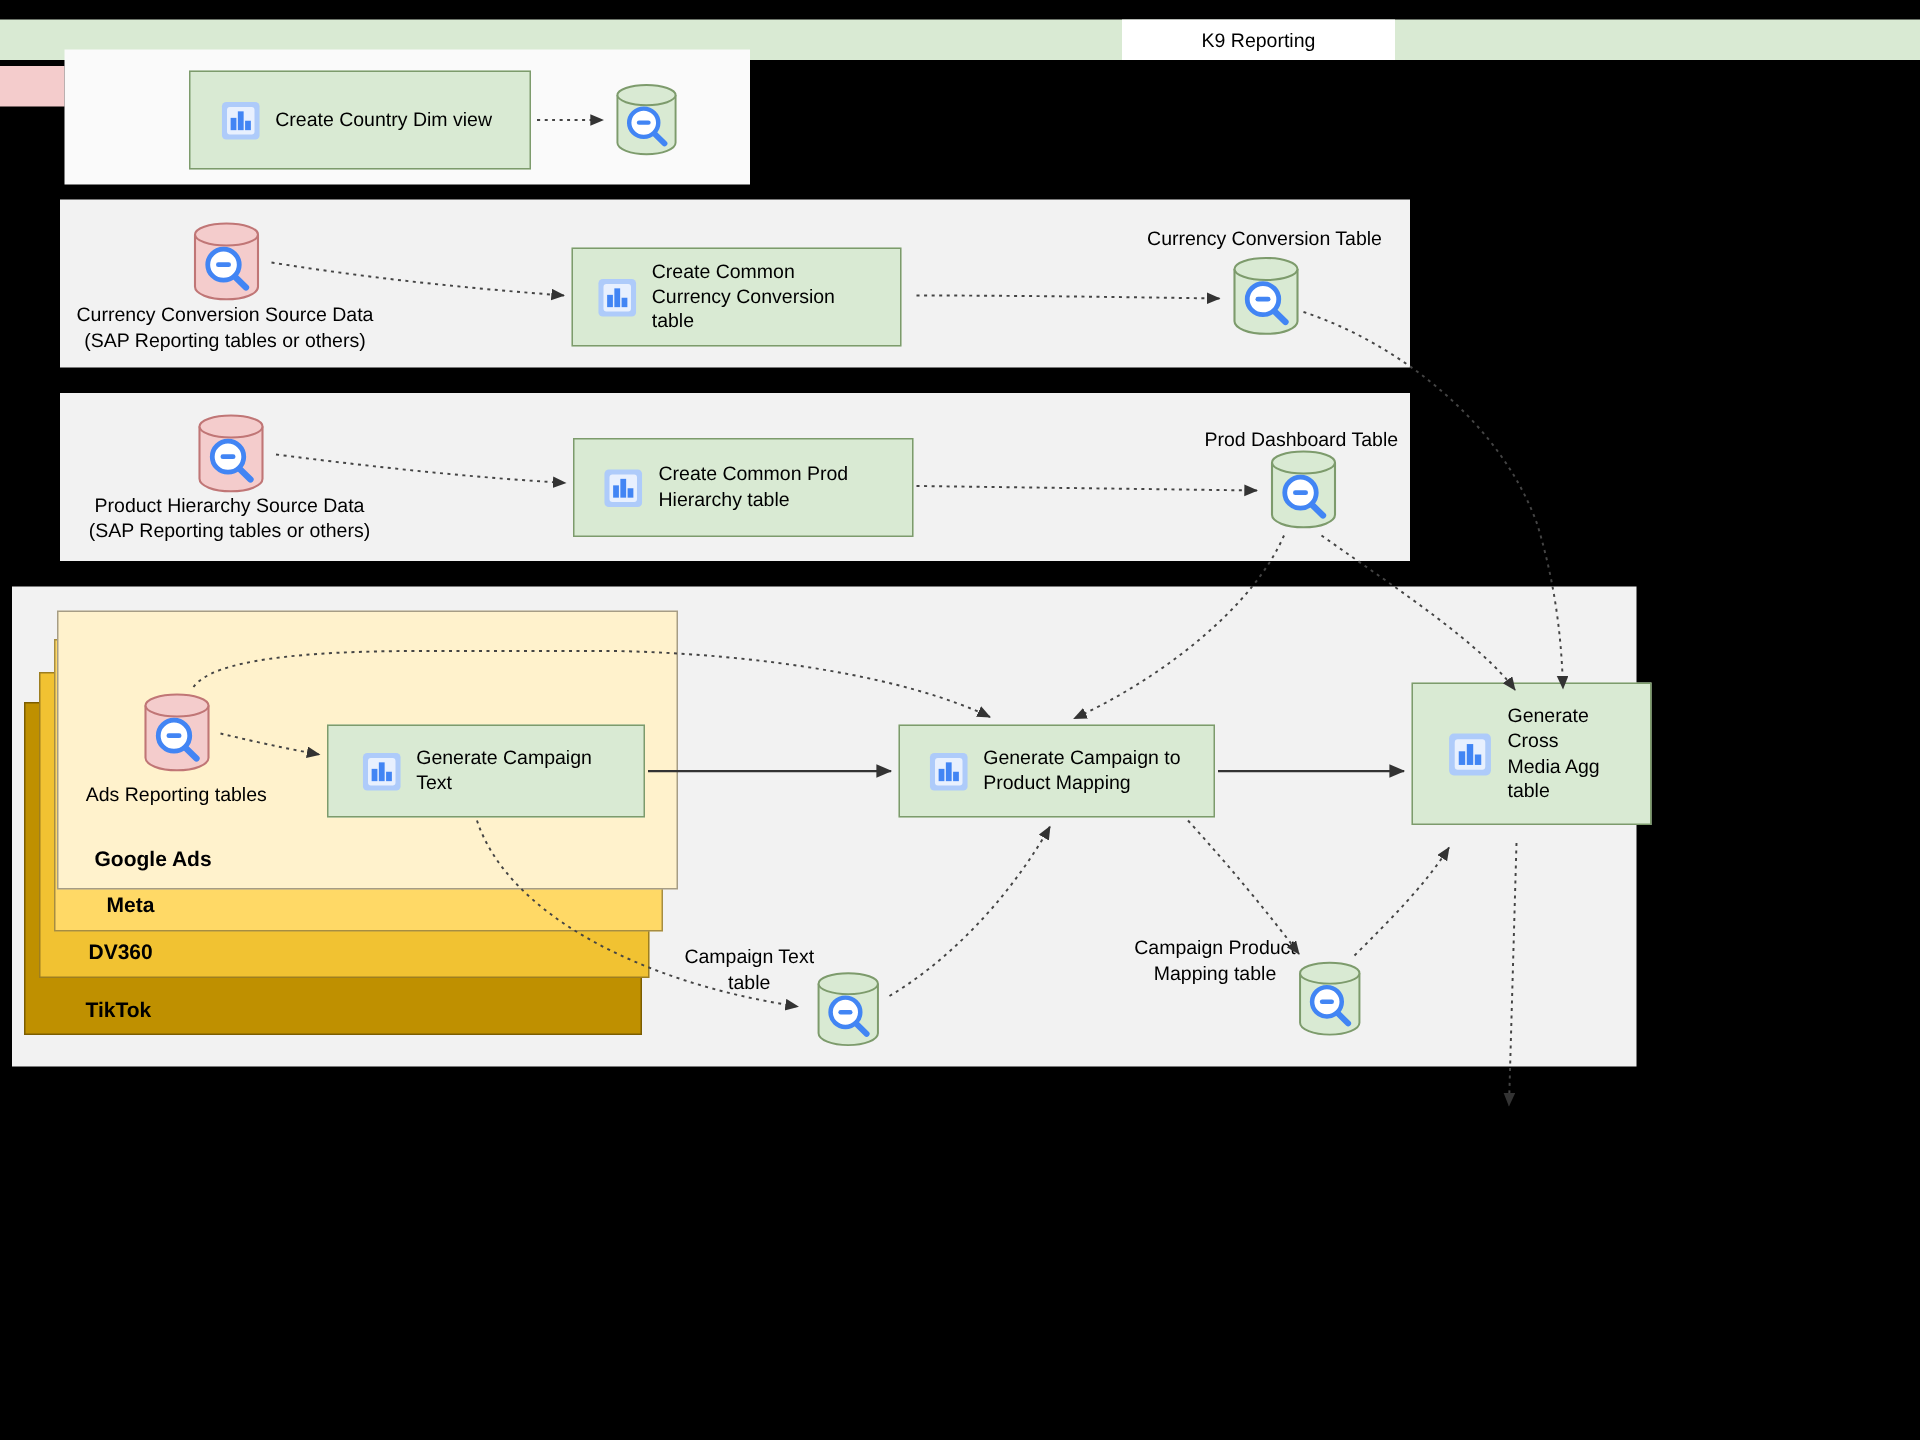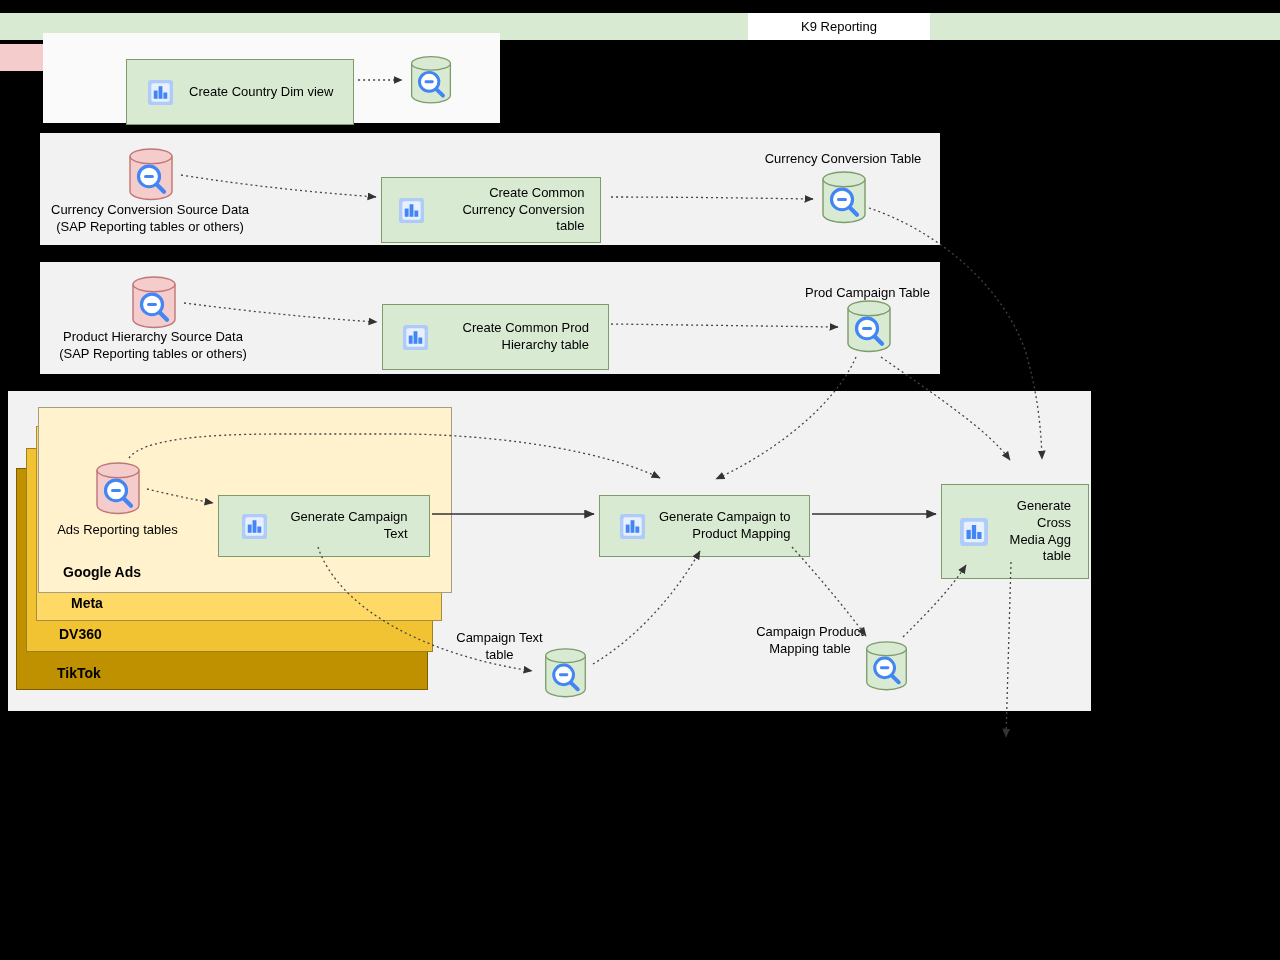--- a/index.html
+++ b/index.html
@@ -10,21 +10,21 @@
   .band-green { background: #d9ead3; }
   .band-pink { background: #f4cccc; }
   .k9box { background: #ffffff; display: flex; align-items: center; justify-content: center; font-size: 13px; }
   .pink-row { display: flex; align-items: center; font-size: 13px; padding-left: 26px; }
 
   .section { background: #f2f2f2; }
   .section-white { background: #fafafa; }
 
   .job { display: flex; align-items: center; justify-content: center; gap: 10px;
          background: #d9ead3; border: 1px solid #7d9b6c; font-size: 13px;
-         text-align: right; line-height: 1.3; padding: 4px 8px; margin-top: 12px; }
+         text-align: left; line-height: 1.3; padding: 4px 8px; }
   .bq { width: 27px; height: 27px; flex: 0 0 auto; }
   .bq-lg { width: 30px; height: 30px; flex: 0 0 auto; }
 
   .lbl { font-size: 13px; text-align: center; line-height: 1.3; }
 
   .card { border: 1px solid rgba(0,0,0,.35); }
   .card-label { position: absolute; font-weight: 700; font-size: 14px; color: #000; }
 
   .looker-box { background: #ffffff; display: flex; align-items: center; gap: 9px;
                 padding: 0 10px; font-size: 13px; line-height: 1.3; }
@@ -123,21 +123,21 @@
   <div class="abs job node" style="left:382px;top:292px;width:227px;height:66px">
     <span class="bq"><svg viewBox="0 0 28 28" width="100%" height="100%">
   <rect x="1" y="1" width="26" height="26" rx="3" fill="#aecbfa"></rect>
   <rect x="4.5" y="4.5" width="19" height="19" rx="2" fill="#e8f0fe"></rect>
   <rect x="7" y="12" width="4" height="8.5" fill="#4285f4"></rect>
   <rect x="12" y="7.5" width="4" height="13" fill="#4285f4"></rect>
   <rect x="17" y="14" width="4" height="6.5" fill="#4285f4"></rect>
 </svg></span>
     <span style="width:150px">Create Common Prod Hierarchy table</span>
   </div>
-  <div class="abs lbl node" style="left:800px;top:285px;width:135px">Prod Campaign Table</div>
+  <div class="abs lbl node" style="left:800px;top:285px;width:135px">Prod Dashboard Table</div>
   <div class="abs node" style="left:843px;top:298px;width:52px;height:57px"><svg viewBox="0 0 52 58" width="100%" height="100%" preserveAspectRatio="none">
   <path d="M5 10.5 V46 c0 4.7 9.4 8.5 21 8.5 s21 -3.8 21 -8.5 V10.5" fill="#d9ead3" stroke="#7d9b6c" stroke-width="1.4"></path>
   <ellipse cx="26" cy="10.5" rx="21" ry="7.5" fill="#d9ead3" stroke="#7d9b6c" stroke-width="1.4"></ellipse>
   <circle cx="24" cy="31" r="10.5" fill="#fff" stroke="#4285f4" stroke-width="3.2"></circle>
   <rect x="19" y="29.4" width="10" height="3.2" rx="1.6" fill="#4285f4"></rect>
   <line x1="32" y1="39.5" x2="39" y2="46.5" stroke="#4285f4" stroke-width="4.2" stroke-linecap="round"></line>
 </svg></div>
 
   <div class="abs node" style="left:92px;top:460px;width:52px;height:57px"><svg viewBox="0 0 52 58" width="100%" height="100%" preserveAspectRatio="none">
   <path d="M5 10.5 V46 c0 4.7 9.4 8.5 21 8.5 s21 -3.8 21 -8.5 V10.5" fill="#f4cccc" stroke="#c07676" stroke-width="1.4"></path>
@@ -161,21 +161,21 @@
   <div class="abs job node" style="left:599px;top:483px;width:211px;height:62px">
     <span class="bq"><svg viewBox="0 0 28 28" width="100%" height="100%">
   <rect x="1" y="1" width="26" height="26" rx="3" fill="#aecbfa"></rect>
   <rect x="4.5" y="4.5" width="19" height="19" rx="2" fill="#e8f0fe"></rect>
   <rect x="7" y="12" width="4" height="8.5" fill="#4285f4"></rect>
   <rect x="12" y="7.5" width="4" height="13" fill="#4285f4"></rect>
   <rect x="17" y="14" width="4" height="6.5" fill="#4285f4"></rect>
 </svg></span>
     <span style="width:135px">Generate Campaign to Product Mapping</span>
   </div>
-  <div class="abs job node" style="left:941px;top:472px;width:148px;height:95px">
+  <div class="abs job node" style="left:941px;top:455px;width:160px;height:95px">
     <span class="bq-lg"><svg viewBox="0 0 28 28" width="100%" height="100%">
   <rect x="1" y="1" width="26" height="26" rx="3" fill="#aecbfa"></rect>
   <rect x="4.5" y="4.5" width="19" height="19" rx="2" fill="#e8f0fe"></rect>
   <rect x="7" y="12" width="4" height="8.5" fill="#4285f4"></rect>
   <rect x="12" y="7.5" width="4" height="13" fill="#4285f4"></rect>
   <rect x="17" y="14" width="4" height="6.5" fill="#4285f4"></rect>
 </svg></span>
     <span style="width:72px">Generate Cross Media Agg table</span>
   </div>
 

